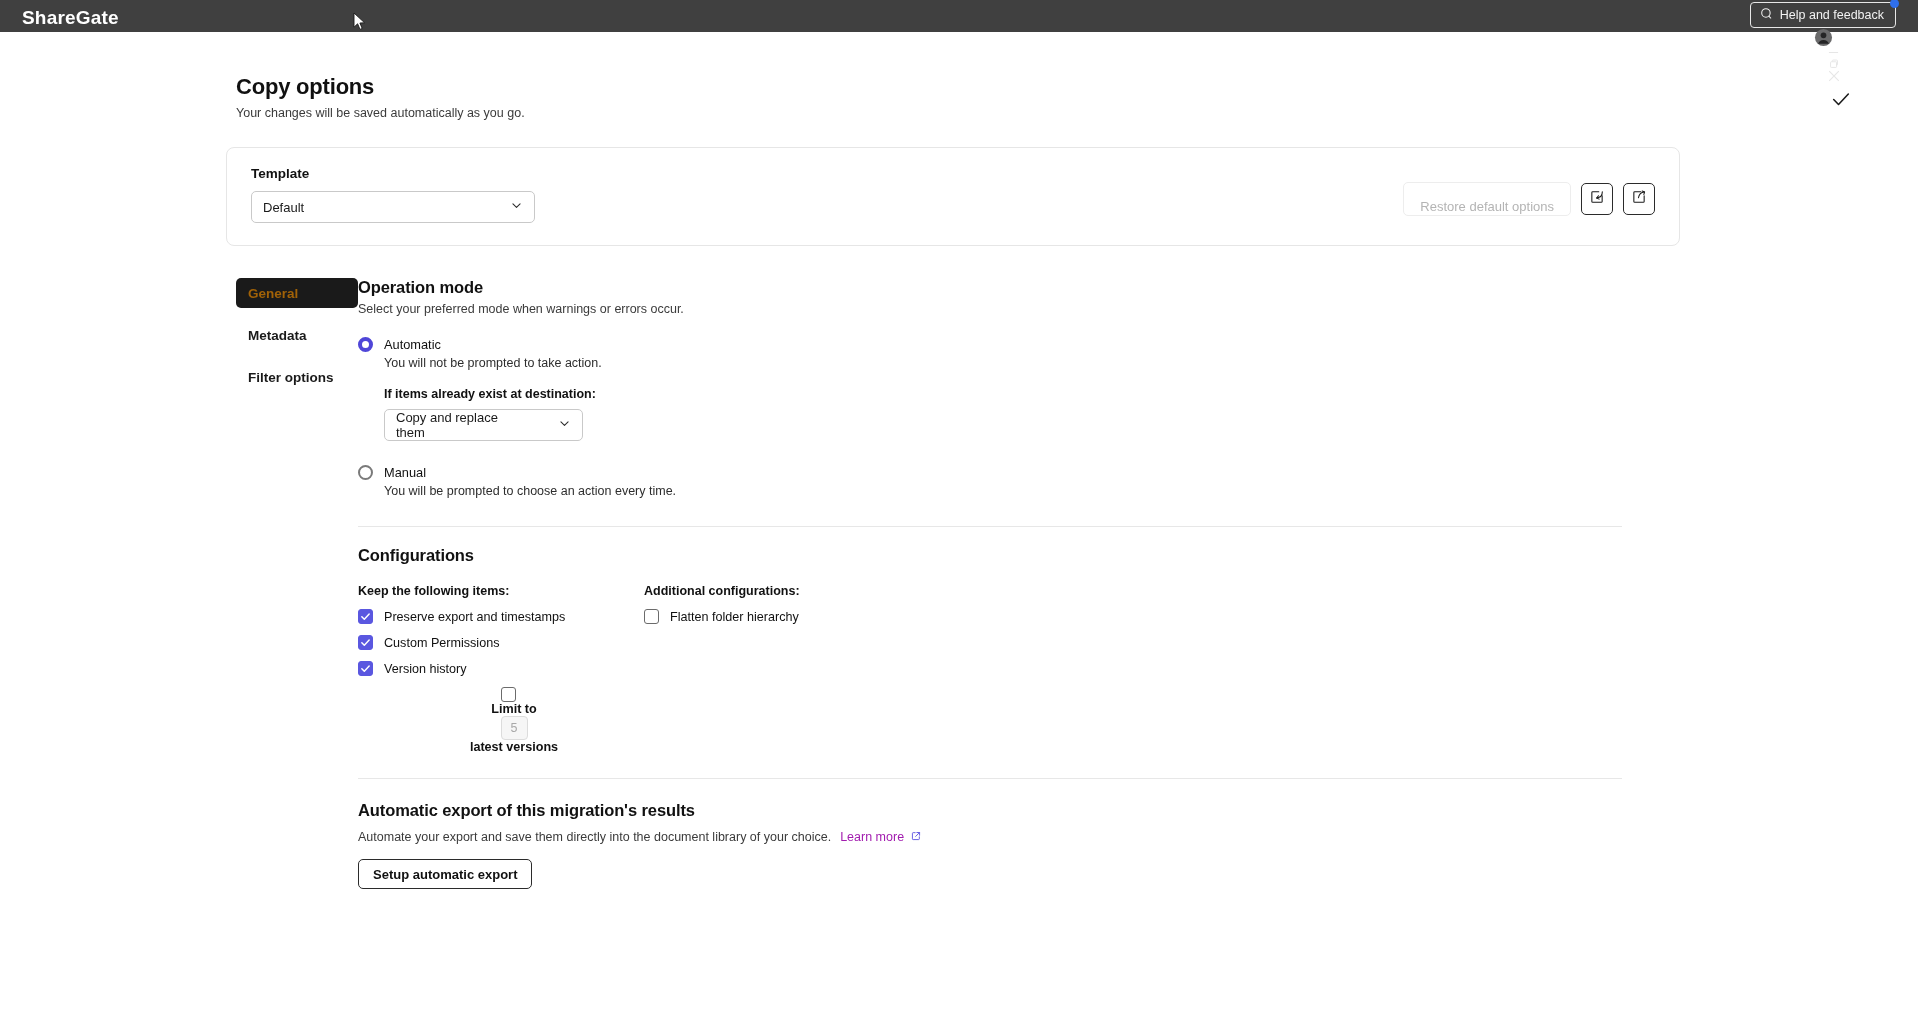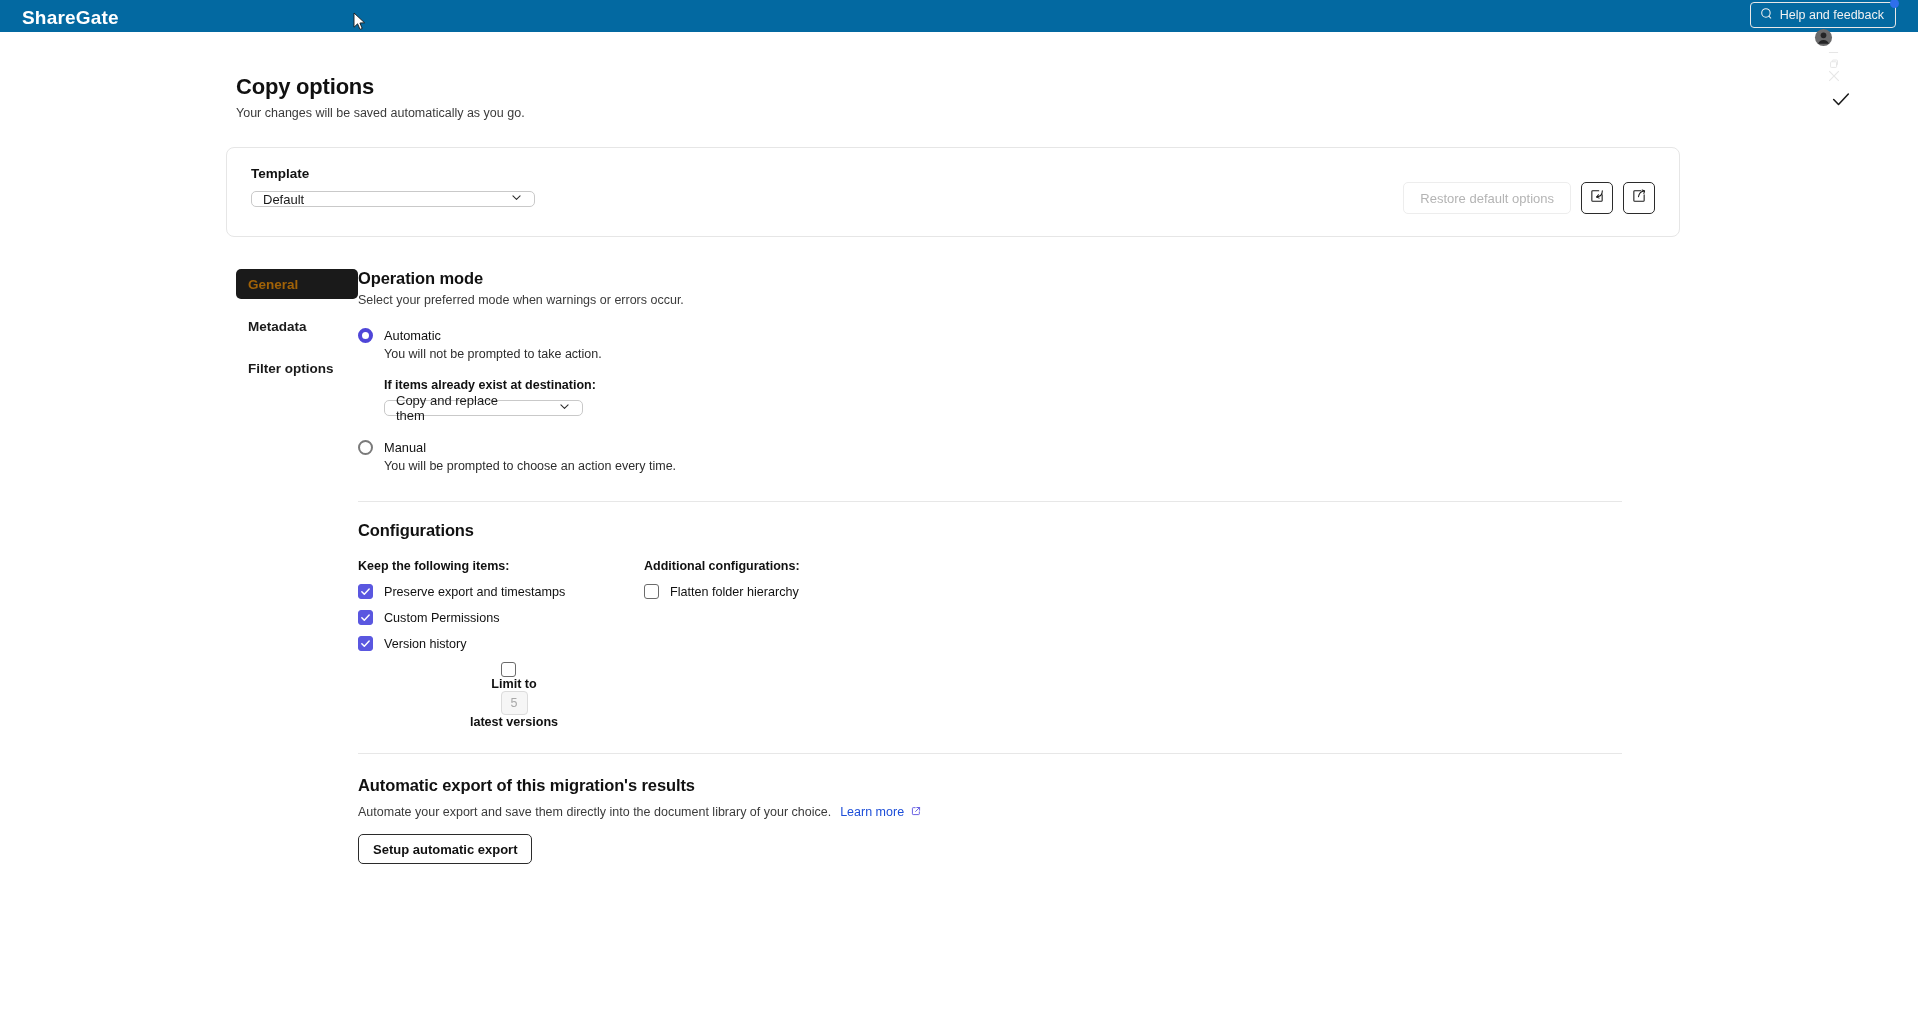--- a/index.html
+++ b/index.html
@@ -8,21 +8,21 @@
     height: 1032px;
     overflow: hidden;
     background: #ffffff;
     font-family: "Liberation Sans", sans-serif;
     -webkit-font-smoothing: antialiased;
   }
 
   
   .titlebar {
     height: 32px;
-    background: #0369a1;
+    background: #404040;
     display: flex;
     align-items: center;
     justify-content: space-between;
     padding: 4px 0 0 22px;
     position: relative;
   }
   .brand {
     color: #ffffff;
     font-size: 19px;
     font-weight: 700;
@@ -110,42 +110,42 @@
     background: #fff;
   }
   .tmpl-label {
     font-size: 13.5px;
     font-weight: 700;
     color: #111;
     margin-bottom: 10px;
   }
   .select {
     width: 284px;
-    height: 16px;
+    height: 32px;
     border: 1px solid #c9c9c9;
     border-radius: 5px;
     display: flex;
     align-items: center;
     justify-content: space-between;
     padding: 0 11px;
     font-size: 13px;
     color: #1a1a1a;
     background: #fff;
     cursor: pointer;
   }
   .select.wide { width: 199px; gap: 41px; }
   .card-actions { display: flex; align-items: center; gap: 10px; margin-top: 16px; }
   .btn-restore {
     height: 32px;
     border: 1px solid #ededed;
     border-radius: 5px;
     background: #fff;
     color: #b4b4b4;
     font-size: 13px;
-    padding: 8px 16px;
+    padding: 16px 16px;
     cursor: default;
     font-family: inherit;
   }
   .icon-btn {
     width: 32px;
     height: 32px;
     border: 1px solid #2b2b2b;
     border-radius: 5px;
     background: #fff;
     display: flex;
@@ -242,21 +242,21 @@
     background: #f6f6f6;
     color: #a8a8a8;
     font-size: 12.5px;
     text-align: center;
     margin: 0 8px;
     font-family: inherit;
     line-height: 22px;
   }
 
   .link {
-    color: #1d4ed8;
+    color: #a21caf;
     font-size: 12.5px;
     text-decoration: none;
     cursor: pointer;
     margin-left: 9px;
     white-space: nowrap;
   }
   .btn-outline {
     margin-top: 15px;
     height: 30px;
     border: 1px solid #2b2b2b;

